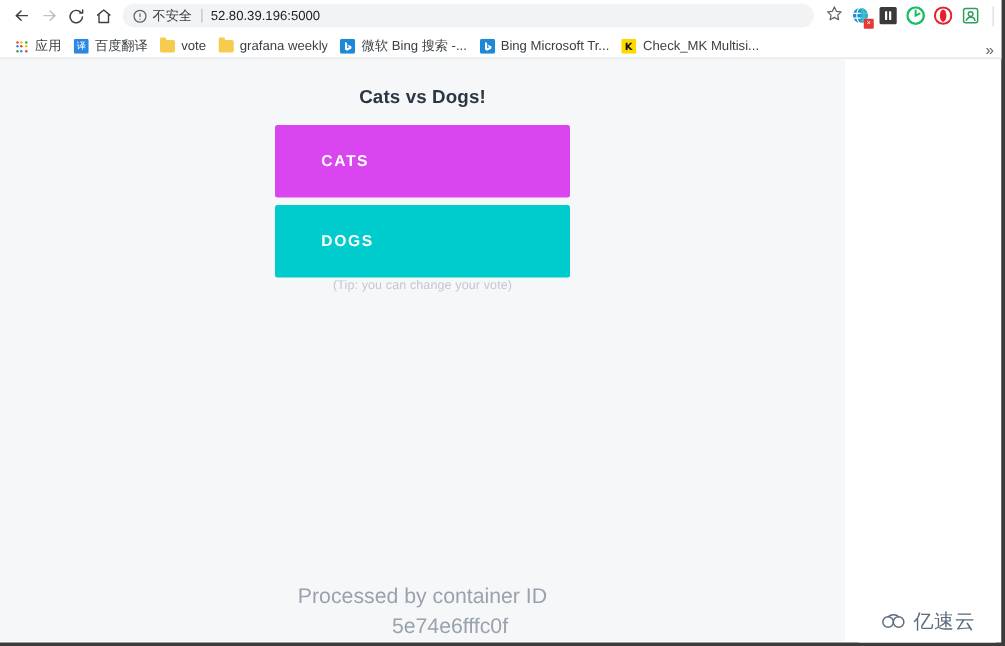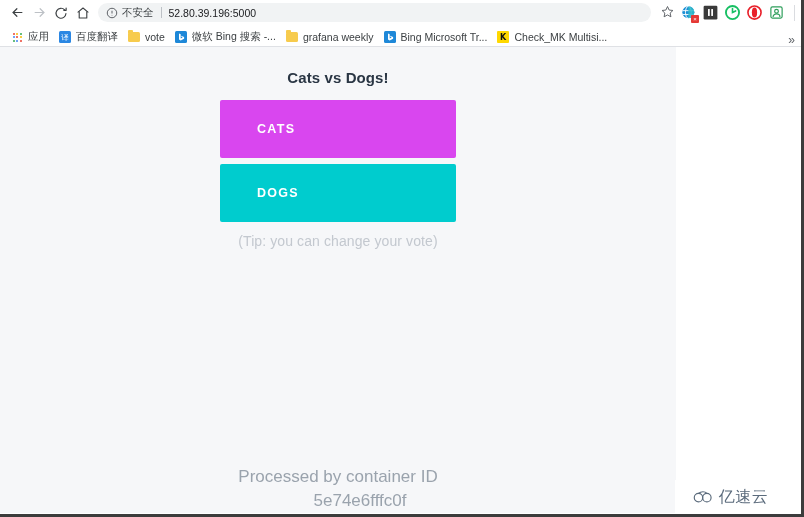--- a/index.html
+++ b/index.html
@@ -242,43 +242,43 @@
     text-align: left;
     padding-left: 37px;
     cursor: pointer;
     line-height: 58px;
   }
 
   .vote-gap { height: 6px; }
 
   .tip {
     text-align: center;
-    font-size: 14px;
+    font-size: 10px;
     color: #c3c8cf;
-    padding-top: 11px;
+    padding-top: 1px;
     letter-spacing: 0.1px;
   }
 
   .footer {
     position: absolute;
     left: 0;
     right: 0;
     bottom: 0;
     text-align: center;
     font-size: 17px;
     color: #9aa3ad;
     line-height: 1.42;
     font-weight: normal;
   }
   .footer .cid { display: block; margin-left: 44px; }
 
   
   .watermark {
     position: absolute;
-    right: 16px;
+    right: 4px;
     bottom: 0;
     width: 110px;
     height: 34px;
     background: #ffffff;
     display: flex;
     align-items: center;
     justify-content: center;
     gap: 5px;
   }
   .wm-text {
@@ -433,33 +433,33 @@
 
       <div class="bm">
         <span class="bm-ico">
             <span class="folder"></span>
           </span>
         <span class="bm-label">vote</span>
       </div>
 
       <div class="bm">
         <span class="bm-ico">
+            <span class="folder"></span>
+          </span>
+        <span class="bm-label">grafana weekly</span>
+      </div>
+
+      <div class="bm">
+        <span class="bm-ico">
           <svg width="12" height="12" viewBox="0 0 24 24">
             <rect width="24" height="24" rx="3" fill="#1e88d8"></rect>
             <path d="M8 5.2 11.4 6.6v8.6l4.1-2-2.3-1-1.1-2.7 6.1 2.6v3.4L11.4 19 8 17.2z" fill="#fff"></path>
           </svg>
         </span>
         <span class="bm-label">微软 Bing 搜索 -...</span>
-      </div>
-
-      <div class="bm">
-        <span class="bm-ico">
-            <span class="folder"></span>
-          </span>
-        <span class="bm-label">grafana weekly</span>
       </div>
 
       <div class="bm">
         <span class="bm-ico">
           <svg width="12" height="12" viewBox="0 0 24 24">
             <rect width="24" height="24" rx="3" fill="#1e88d8"></rect>
             <path d="M8 5.2 11.4 6.6v8.6l4.1-2-2.3-1-1.1-2.7 6.1 2.6v3.4L11.4 19 8 17.2z" fill="#fff"></path>
           </svg>
         </span>
         <span class="bm-label">Bing Microsoft Tr...</span>

